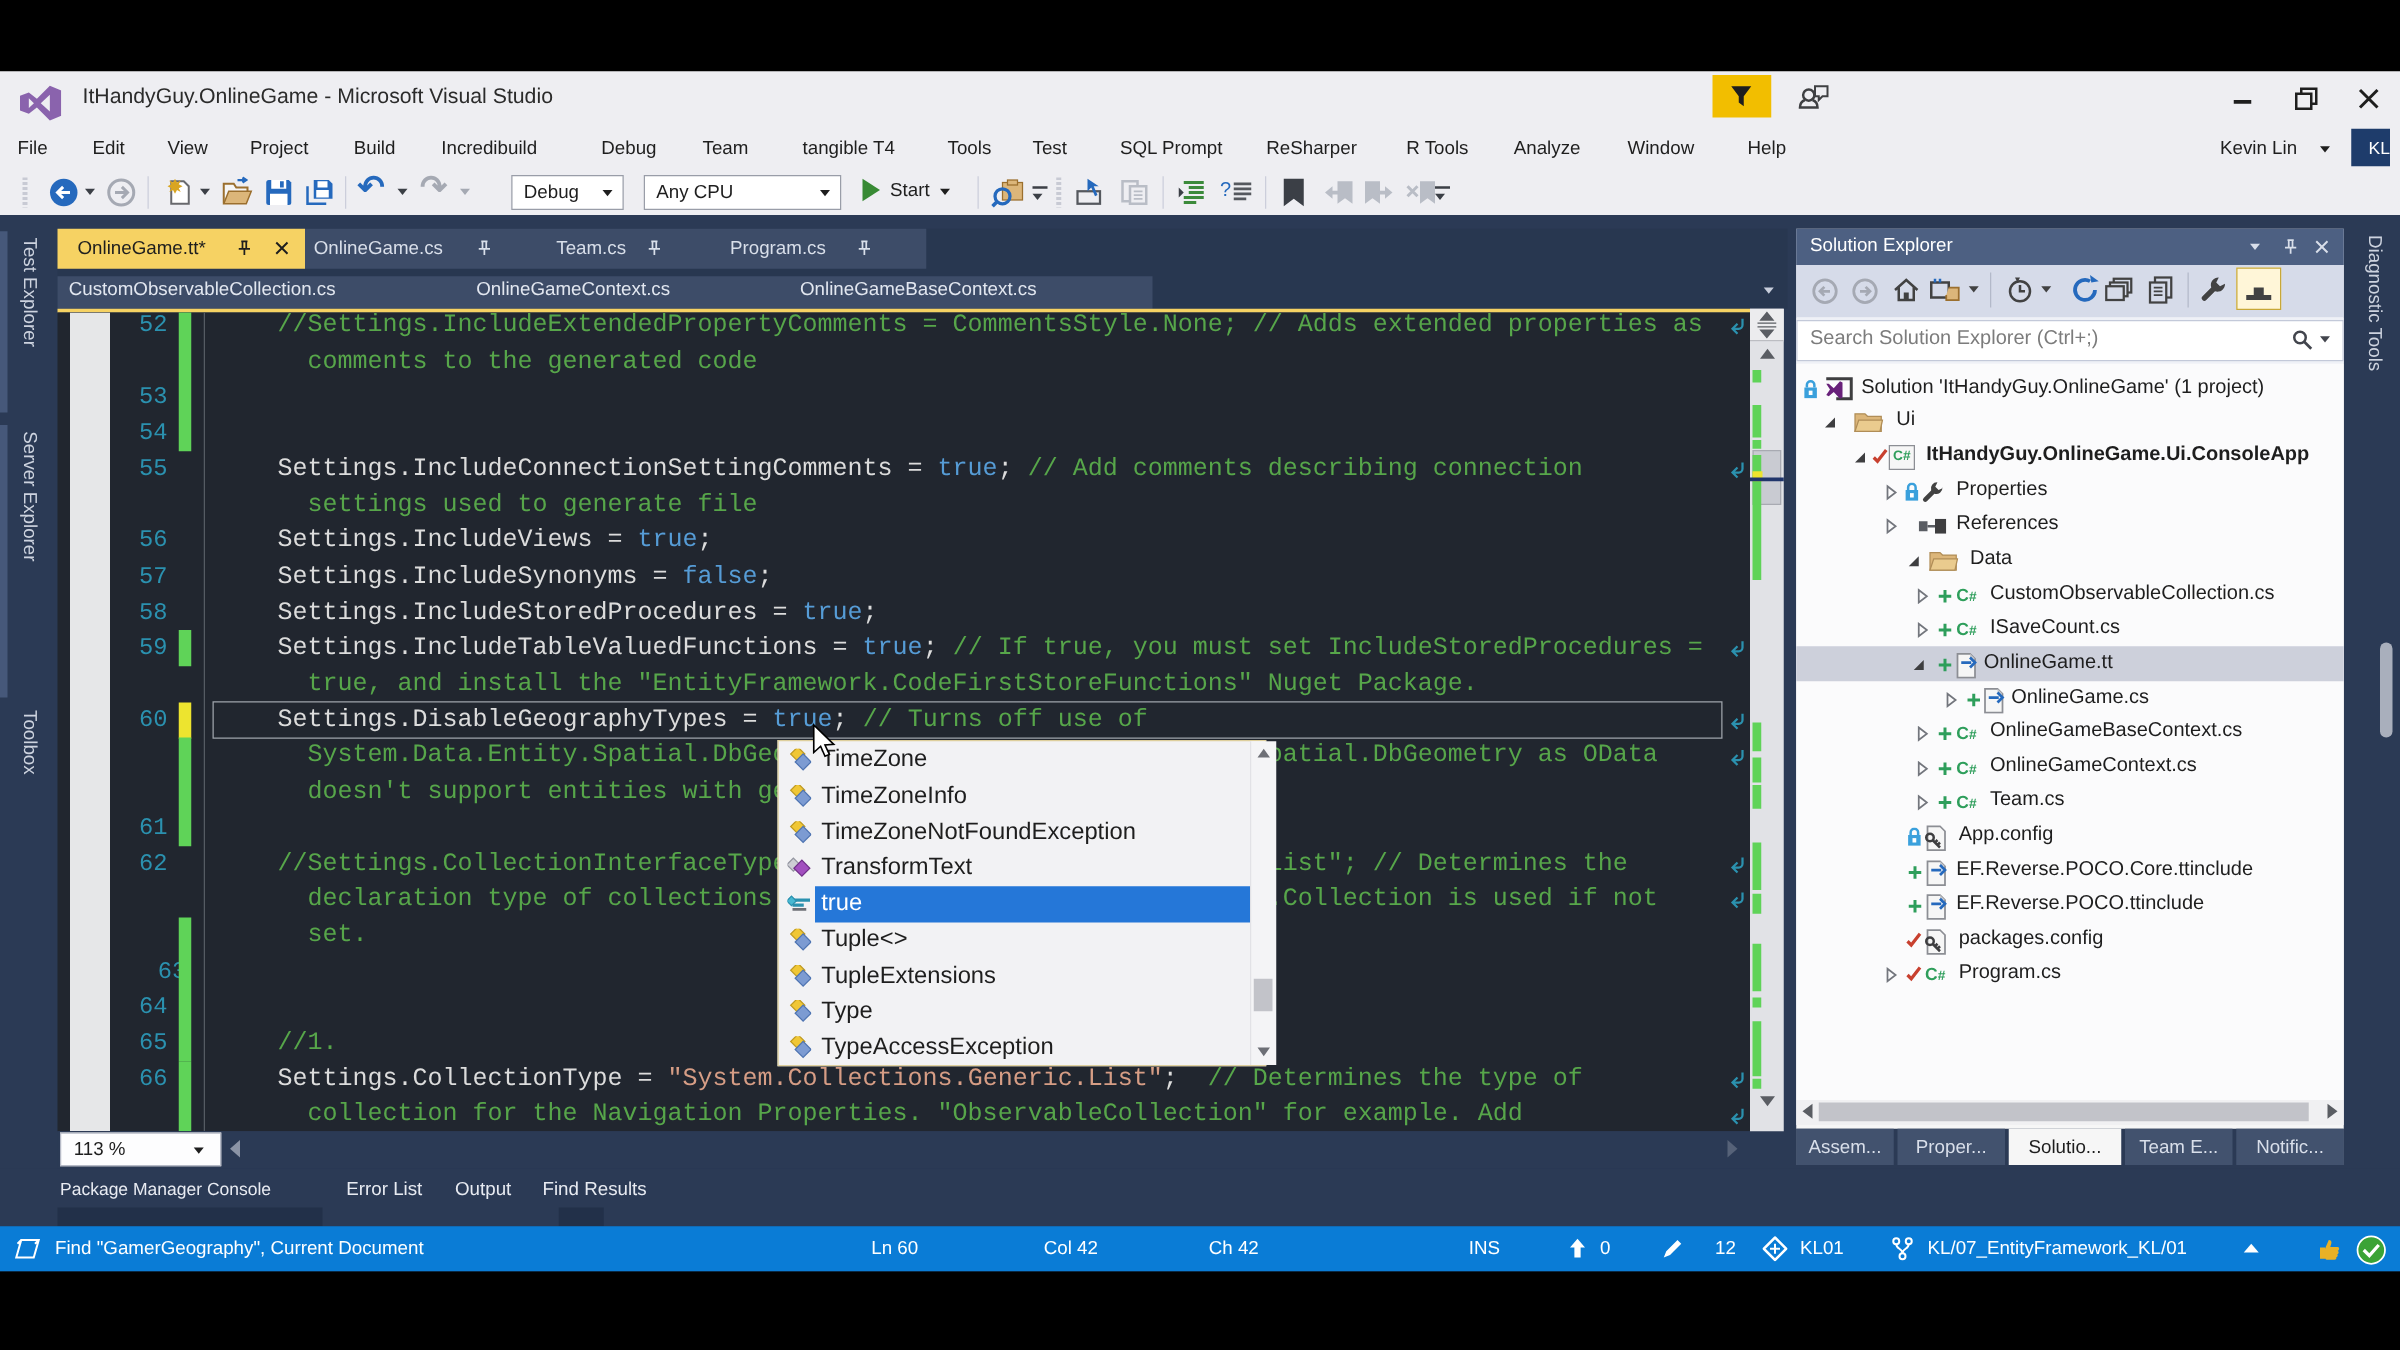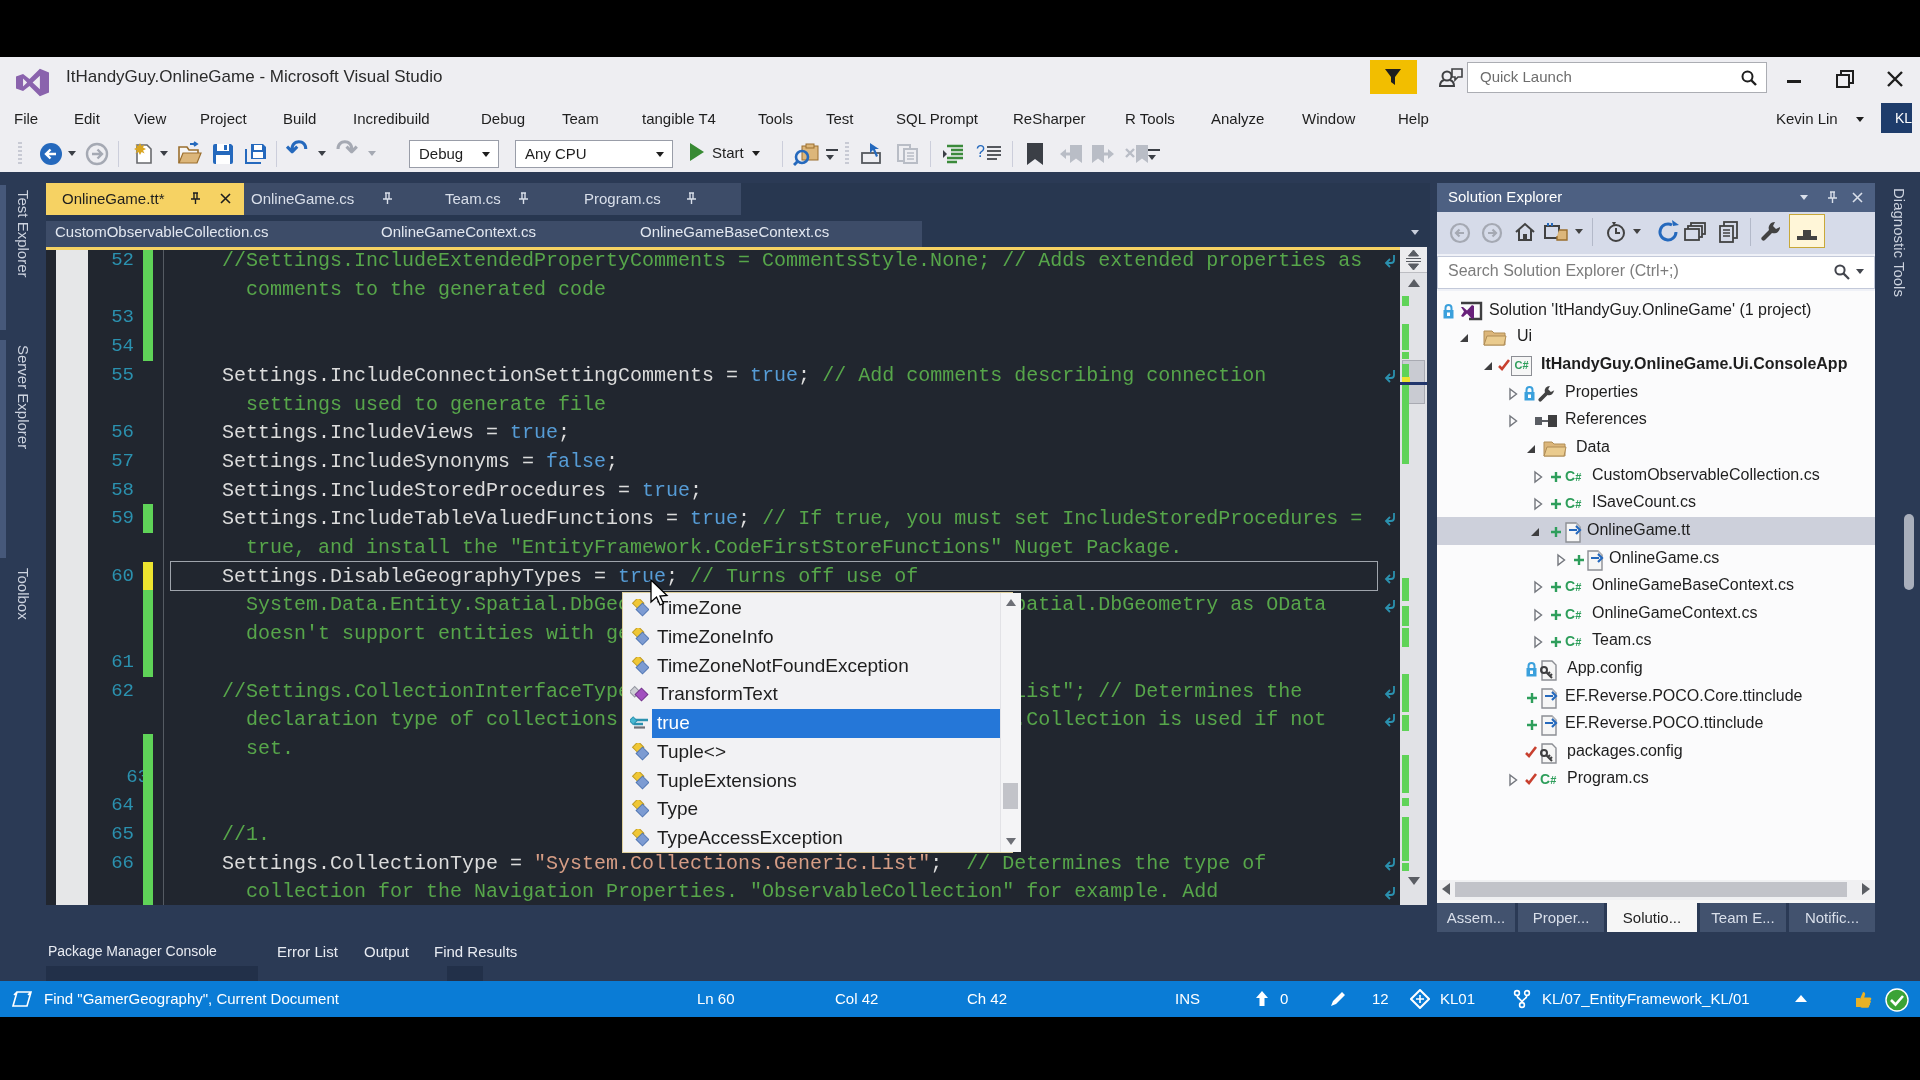--- a/index.html
+++ b/index.html
@@ -31,27 +31,20 @@
     <div class="abs" style="left:1370px;top:3px;width:47px;height:34px;background:#F2BE00;">
       <svg class="abs" style="left:13px;top:7px" width="20" height="20" viewBox="0 0 20 20">
         <path fill="#1E1E1E" d="M2 2 h16 l-6 8 v8 l-4-3 v-5 Z"></path>
       </svg>
     </div>
     <svg class="abs" style="left:1438px;top:8px" width="26" height="26" viewBox="0 0 26 26">
       <circle cx="9" cy="11" r="4.5" fill="none" stroke="#3F4043" stroke-width="2"></circle>
       <path d="M6 15 C3 16 2 19 2 21 L16 21 C16 19 15 16 12 15" fill="none" stroke="#3F4043" stroke-width="2"></path>
       <path d="M14 4 h10 v8 h-4 l-3 3 v-3 h-3 z" fill="#EEEEF2" stroke="#3F4043" stroke-width="1.6"></path>
     </svg>
-    <div class="abs" style="left:1467px;top:5px;width:300px;height:31px;background:#fff;border:1px solid #ABADB3;">
-      <div class="abs" style="left:12px;top:5px;font-size:15px;color:#6D6D6D;">Quick Launch</div>
-      <svg class="abs" style="left:272px;top:6px" width="18" height="18" viewBox="0 0 18 18">
-        <circle cx="7.5" cy="7.5" r="5" fill="none" stroke="#1E1E1E" stroke-width="2"></circle>
-        <path d="M11 11 L16 16" stroke="#1E1E1E" stroke-width="2.4"></path>
-      </svg>
-    </div>
 
     <div class="abs" style="left:1787px;top:23px;width:14px;height:3px;background:#1E1E1E;"></div>
     <svg class="abs" style="left:1835px;top:12px" width="20" height="20" viewBox="0 0 20 20">
       <path d="M6 6 V2 H18 V14 H14" fill="none" stroke="#1E1E1E" stroke-width="2"></path>
       <rect x="2" y="6" width="12" height="12" fill="none" stroke="#1E1E1E" stroke-width="2"></rect>
     </svg>
     <svg class="abs" style="left:1884px;top:11px" width="22" height="22" viewBox="0 0 22 22">
       <path d="M4 4 L18 18 M18 4 L4 18" stroke="#1E1E1E" stroke-width="2.4"></path>
     </svg>
 
@@ -317,20 +310,28 @@
       <div class="smark" style="left:2px;top:468px;height:16px;"></div>
       <div class="smark" style="left:2px;top:508px;height:38px;"></div>
       <div class="smark" style="left:2px;top:551px;height:8px;"></div>
       <div class="smark" style="left:2px;top:570px;height:44px;"></div>
       <div class="smark" style="left:2px;top:616px;height:8px;"></div>
       <div class="abs" style="left:2px;top:130px;width:8px;height:8px;background:#EDE42F;"></div>
       </div>
     <div class="abs" style="left:0;top:135px;width:27px;height:3px;background:#20356B;"></div>
   </div>
 
+  <div class="abs" style="left:46px;top:905px;width:1354px;height:30px;background:#2B3A55;">
+    <div class="abs" style="left:2px;top:1px;width:129px;height:27px;background:#FDFDFE;border:1px solid #B6BAC6;">
+      <div class="abs" style="left:10px;top:4px;font-size:15px;color:#1E1E1E;">113 %</div>
+      <div class="carr" style="left:106px;top:11px;border-top-color:#1E1E1E;"></div>
+    </div>
+    <div class="abs" style="left:138px;top:7px;width:0;height:0;border-top:7px solid transparent;border-bottom:7px solid transparent;border-right:8px solid #8B94A6;"></div>
+    <div class="abs" style="left:1336px;top:7px;width:0;height:0;border-top:7px solid transparent;border-bottom:7px solid transparent;border-left:8px solid #566278;"></div>
+  </div>
 
   <div class="abs" style="left:0;top:935px;width:1920px;height:46px;background:#2B3A55;">
     <div class="abs" style="left:46px;top:31px;width:212px;height:15px;background:#223049;"></div>
     <div class="abs" style="left:447px;top:31px;width:36px;height:15px;background:#223049;"></div>
     <div class="abs" style="left:48px;top:8px;font-size:14px;color:#E8EBF2;">Package Manager Console</div>
     <div class="abs" style="left:277px;top:8px;font-size:15px;color:#E8EBF2;">Error List</div>
     <div class="abs" style="left:364px;top:8px;font-size:15px;color:#E8EBF2;">Output</div>
     <div class="abs" style="left:434px;top:8px;font-size:15px;color:#E8EBF2;">Find Results</div>
   </div>
 

